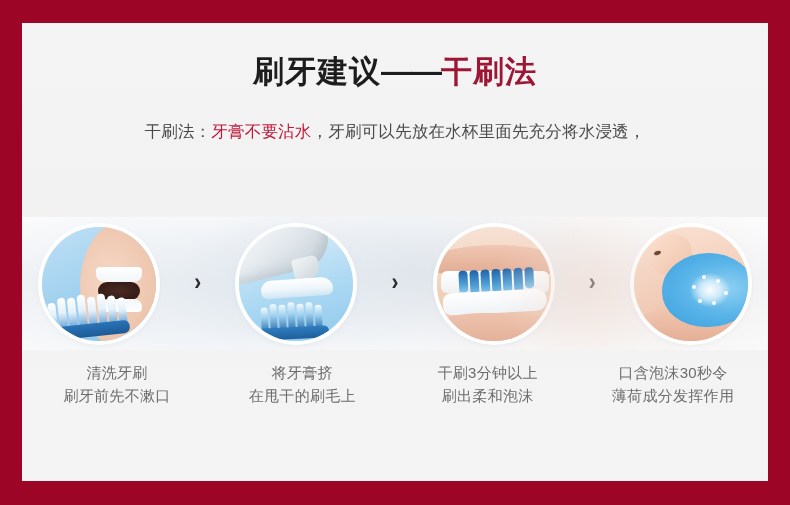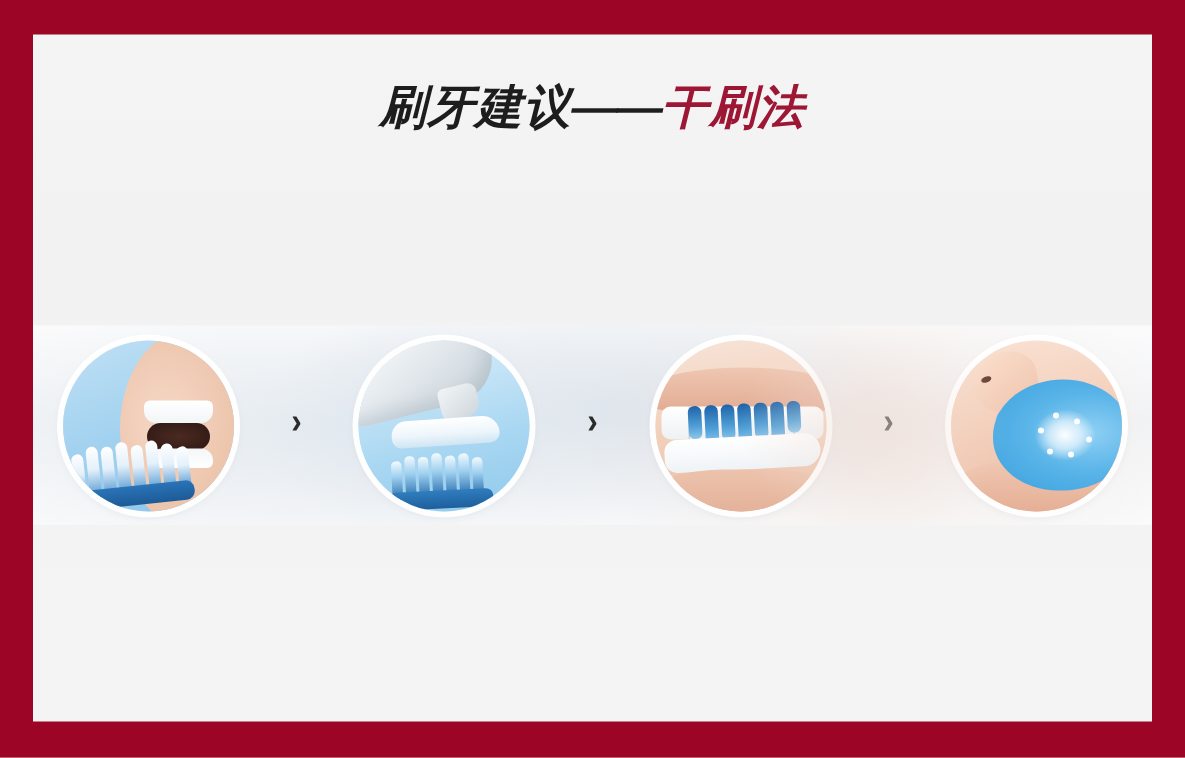--- a/index.html
+++ b/index.html
@@ -35,21 +35,20 @@
 
   
   .title {
     text-align: center;
     margin-top: 30px;
     font-size: 31px;
     font-weight: bold;
     letter-spacing: 1px;
     line-height: 1.2;
     white-space: nowrap;
-    font-style: italic;
   }
   .title .t-black { color: #1d1d1d; }
   .title .t-dash  { color: #1d1d1d; letter-spacing: -1px; }
   .title .t-red   { color: #9d1634; }
 
   
   .para {
     margin: 26px 18px 0 18px;
     text-align: center;
     font-size: 16.5px;
@@ -328,20 +327,21 @@
 <body>
 
 <div class="poster">
   <div class="poster-inner">
 
     <div class="title">
       <span class="t-black">刷牙建议</span><span class="t-dash">——</span><span class="t-red">干刷法</span>
     </div>
 
     <div class="para">
+      <span class="para-line"><span>干刷法：</span><span class="p-red">牙膏不要沾水</span><span>，牙刷可以先放在水杯里面先充分将水浸透，</span></span>
     </div>
 
     <div class="strip">
       <div class="steps">
 
         <div class="step">
           <div class="bubble b1">
             <div class="mouth"></div>
             <div class="teeth-top"></div>
             <div class="cavity"></div>
@@ -422,15 +422,33 @@
               <i style="left:34px; top:18px;"></i>
               <i style="left:22px; top:28px;"></i>
               <i style="left:8px;  top:26px;"></i>
             </div>
           </div>
         </div>
 
       </div>
     </div>
 
+    <div class="captions">
+      <div class="caption">
+        <span>清洗牙刷</span>
+        <span>刷牙前先不漱口</span>
+      </div>
+      <div class="caption">
+        <span>将牙膏挤</span>
+        <span>在甩干的刷毛上</span>
+      </div>
+      <div class="caption">
+        <span>干刷3分钟以上</span>
+        <span>刷出柔和泡沫</span>
+      </div>
+      <div class="caption">
+        <span>口含泡沫30秒令</span>
+        <span>薄荷成分发挥作用</span>
+      </div>
+    </div>
 
   </div>
 </div>
 
 </body></html>

